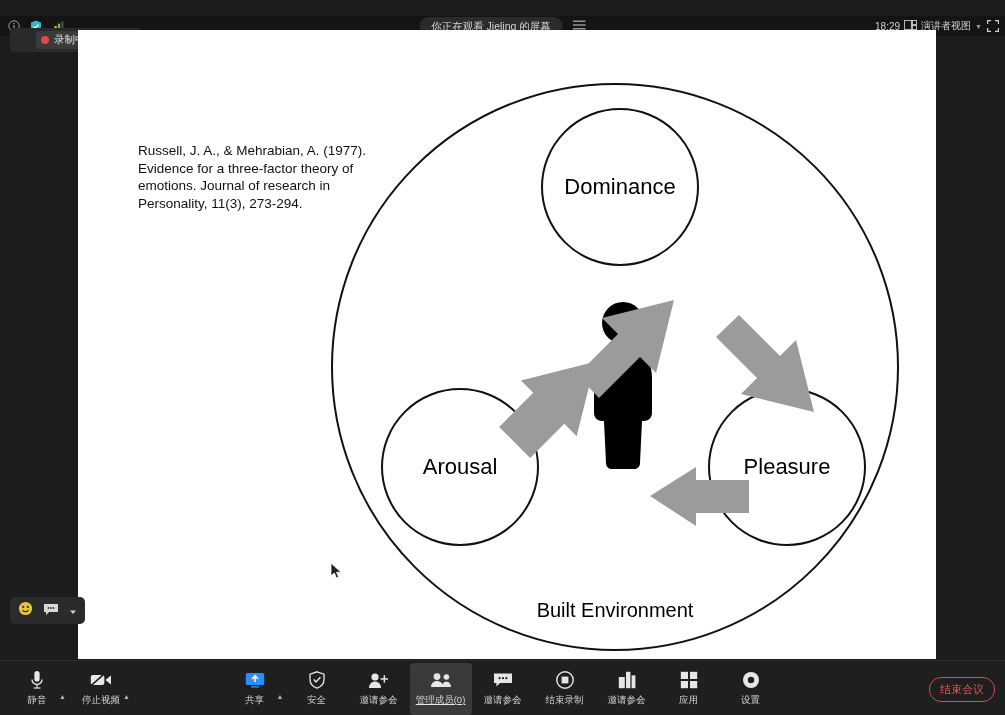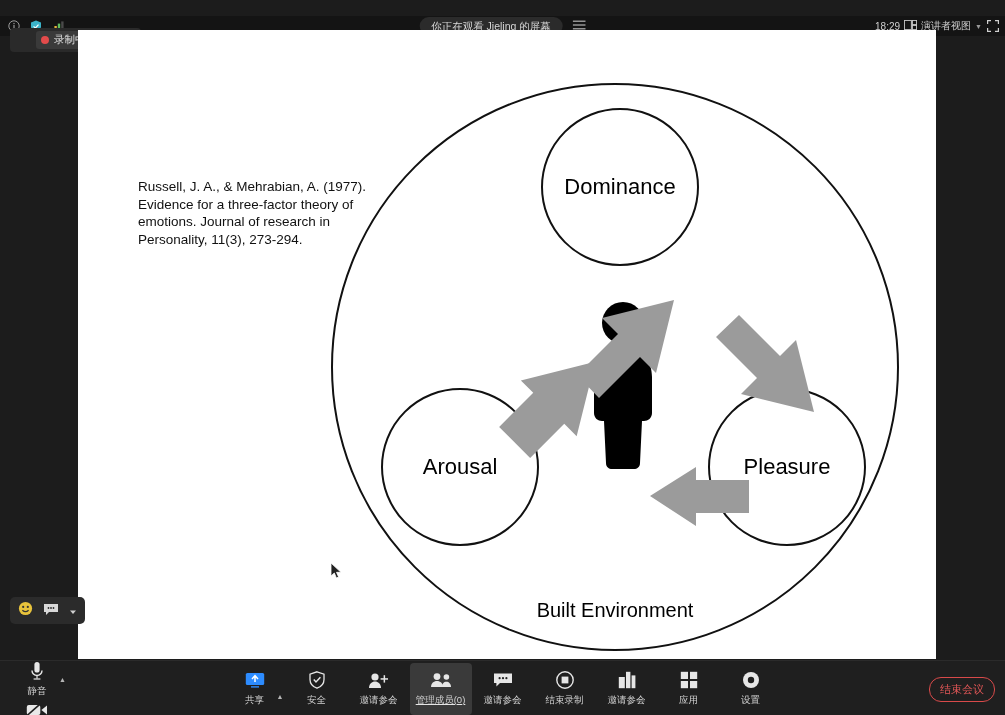--- a/index.html
+++ b/index.html
@@ -63,21 +63,21 @@
   
   .screen {
     position: absolute; left: 78px; top: 30px;
     width: 858px; height: 629px;
     background: #ffffff;
     overflow: hidden;
   }
   .citation {
     position: absolute; left: 60px; top: 112px;
     width: 230px;
-    font-size: 13.5px; line-height: 17.5px; color: #111; margin-top: 36px;
+    font-size: 13.5px; line-height: 17.5px; color: #111;
   }
   .slide-svg { position: absolute; left: 0; top: 0; }
   .label { font-family: "Liberation Sans", sans-serif; fill: #000; }
 
   .cursor { position: absolute; left: 252px; top: 532px; width: 12px; height: 18px; }
 
   
   .react-pill {
     position: absolute; left: 10px; top: 597px;
     display: flex; align-items: center; gap: 10px;
@@ -86,21 +86,21 @@
   }
 
   
   .bottombar {
     position: absolute; left: 0; bottom: 0;
     width: 1005px; height: 55px;
     background: #1f1f1f;
     border-top: 1px solid #2b2b2b;
   }
   .bt-group { position: absolute; top: 0; height: 55px; display: flex; align-items: center; }
-  .bt-left { left: 6px; gap: 2px; flex-direction: column; }
+  .bt-left { left: 6px; gap: 2px; }
   .bt-center { left: 50%; transform: translateX(-50%); gap: 0px; }
   .bt-item {
     width: 62px; height: 52px;
     display: flex; flex-direction: column; align-items: center; justify-content: center;
     gap: 4px; color: #e6e6e6; font-size: 9.5px;
     position: relative;
   }
   .bt-item .ic { height: 20px; display: flex; align-items: center; justify-content: center; }
   .bt-item .lbl { color: #d2d2d2; font-size: 9.5px; white-space: nowrap; }
   .bt-item.active { background: #3a3a3a; border-radius: 4px; text-decoration: underline; }

